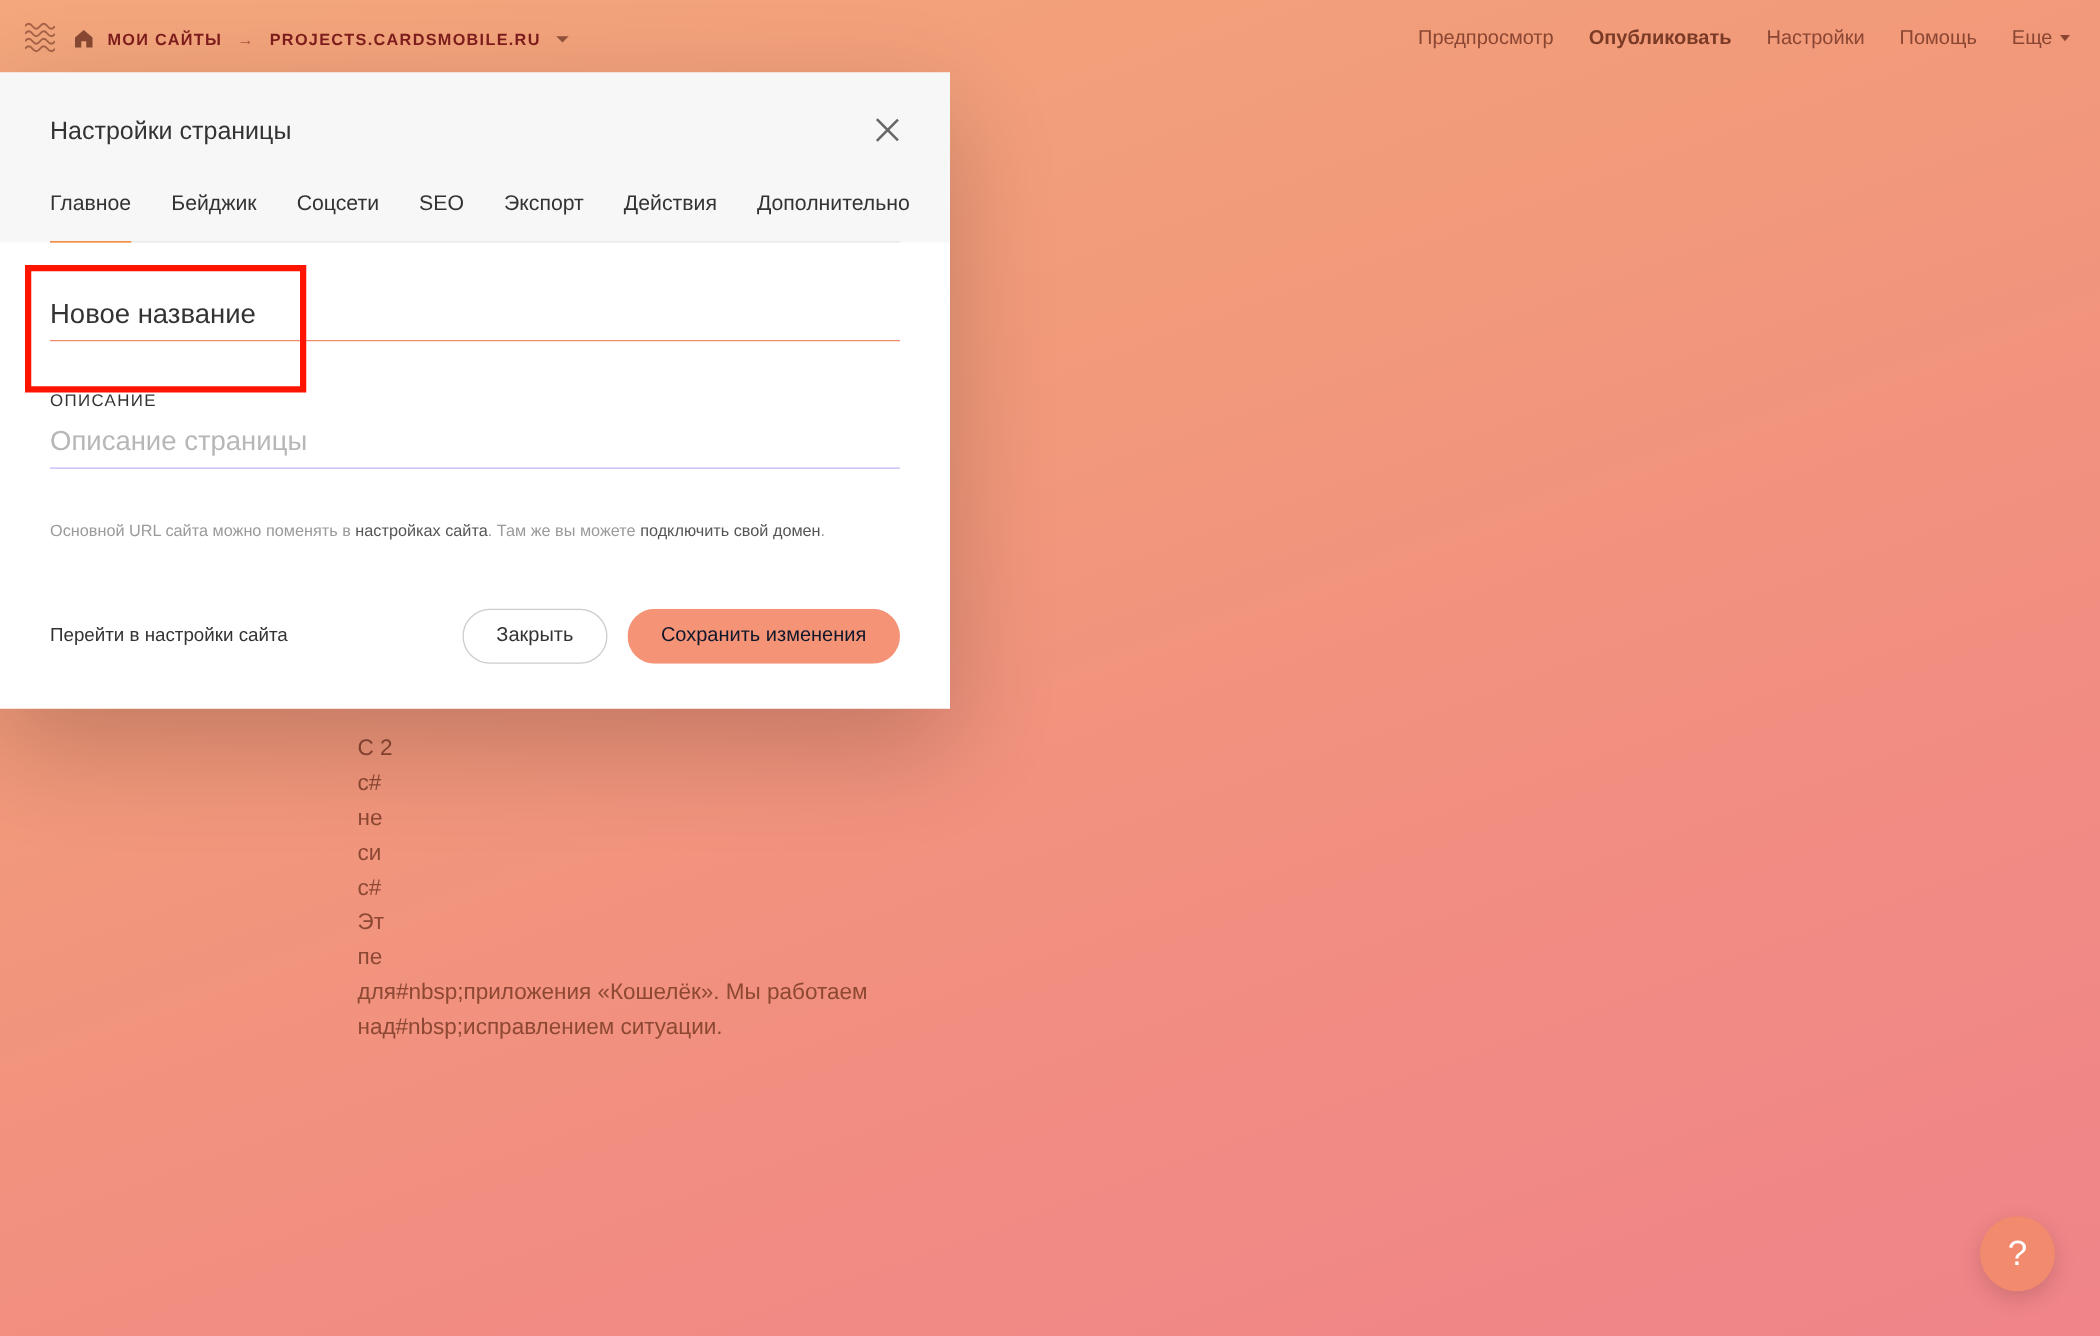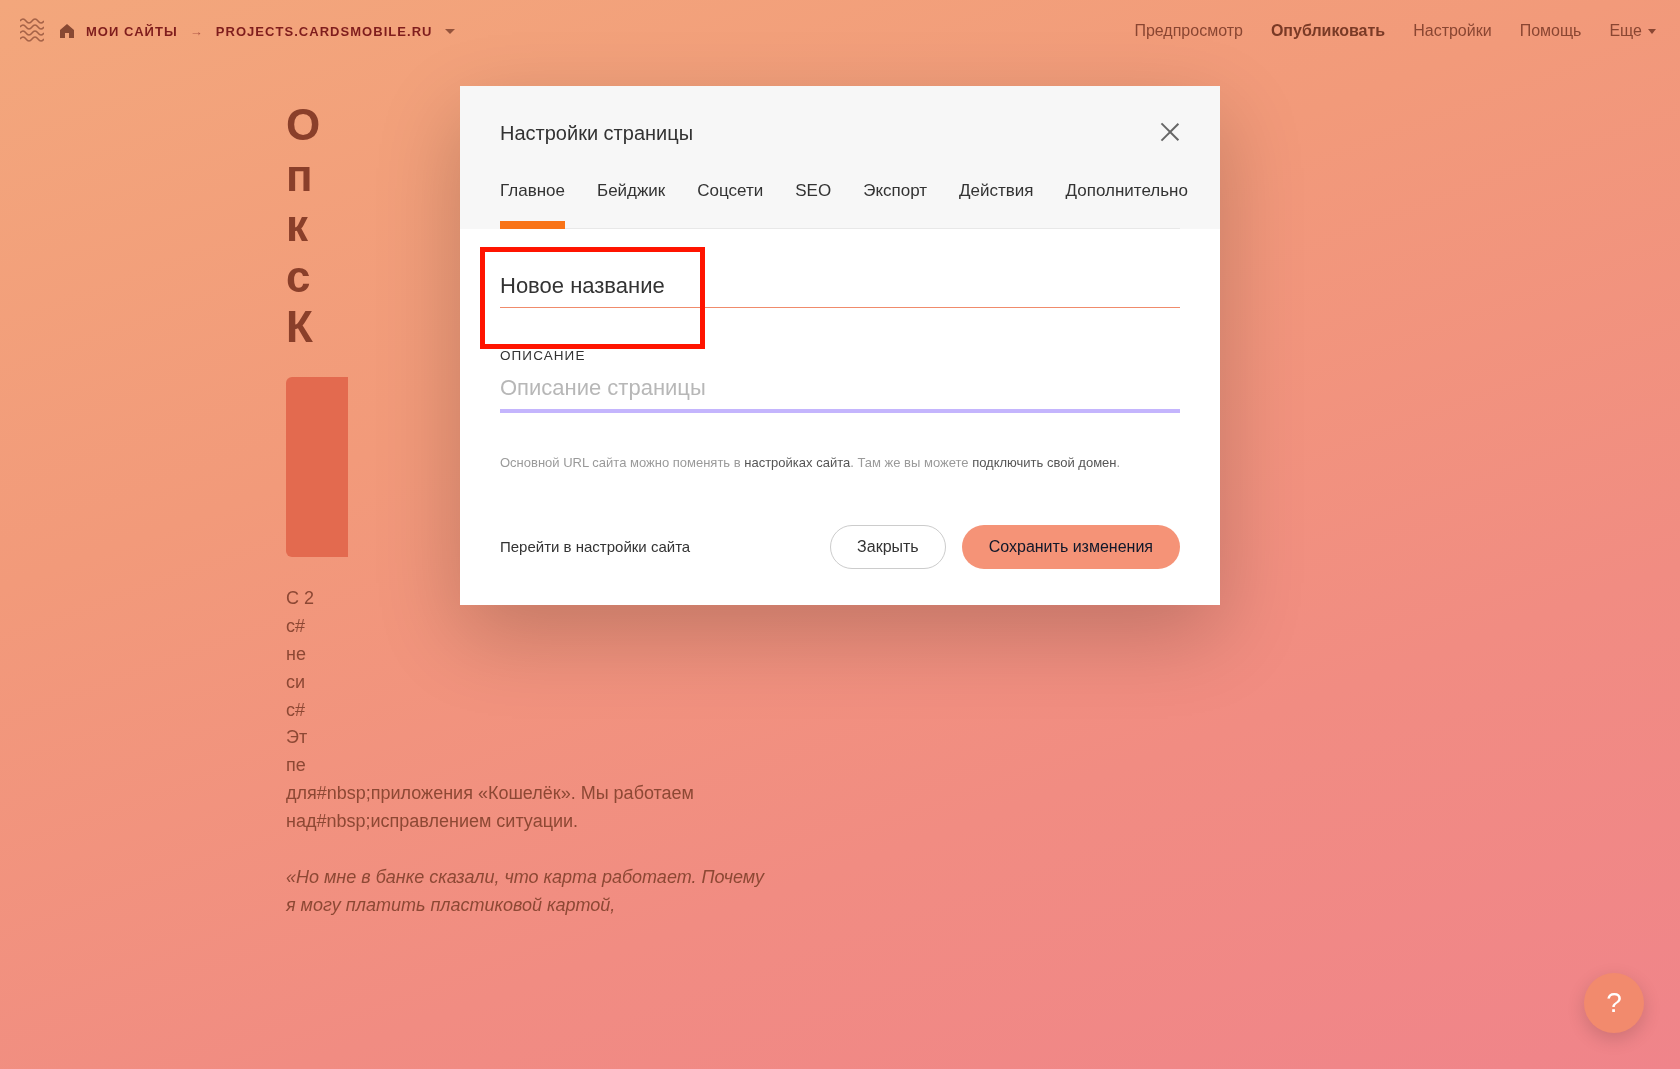--- a/index.html
+++ b/index.html
@@ -90,23 +90,21 @@
     color: #8d4834;
     margin-bottom: 28px;
   }
   .page-bg p.italic { font-style: italic; }
 
   
   .overlay {
     position: absolute;
     inset: 0;
     display: flex;
-    justify-content: center;
     align-items: flex-start;
-    margin-top: 28px;
   }
   .modal {
     width: 760px;
     margin-top: 58px;
     background: #fff;
     box-shadow: 0 30px 80px rgba(0,0,0,.20);
     display: flex;
     flex-direction: column;
   }
   .modal-header {
@@ -142,41 +140,41 @@
     border-bottom: 1px solid #e8e8e8;
   }
   .tab {
     font-size: 17px;
     color: #333;
     padding-bottom: 20px;
     cursor: pointer;
     white-space: nowrap;
   }
   .tab.active {
-    border-bottom: 8px solid #f97316;
+    border-bottom: 1px solid #f97316;
     margin-bottom: -1px;
   }
 
   .modal-body {
     padding: 40px 40px 24px 40px;
   }
   .field { margin-bottom: 40px; position: relative; }
   .field:last-of-type { margin-bottom: 24px; }
   .field-label {
     font-size: 13.5px;
     letter-spacing: .08em;
     color: #333;
     text-transform: uppercase;
     margin-bottom: 8px;
     display: block;
   }
   .field input {
     width: 100%;
     border: none;
-    border-bottom: 4px solid #c4b5fd;
+    border-bottom: 1px solid #c4b5fd;
     font-size: 22px;
     padding: 4px 0 8px 0;
     outline: none;
     color: #333;
     background: transparent;
     font-family: inherit;
   }
   .field input::placeholder { color: #b7b7b7; }
   .field.focused input { border-bottom: 1px solid #f08b6b; }
 
@@ -299,21 +297,20 @@
   </h1>
   <div class="redblock"></div>
   <p style="white-space:pre-line">С 2
 с#
 не
 си
 с#
 Эт
 пе
 для#nbsp;приложения «Кошелёк». Мы работаем над#nbsp;исправлением ситуации.</p>
-  <p class="italic">«Но мне в банке сказали, что карта работает. Почему я могу платить пластиковой картой,</p>
 </div>
 
 <div class="overlay">
   <div class="modal">
 
     <div class="modal-header">
       <div class="modal-title">Настройки страницы</div>
       <div class="close-btn"></div>
 
       <div class="tabs">

